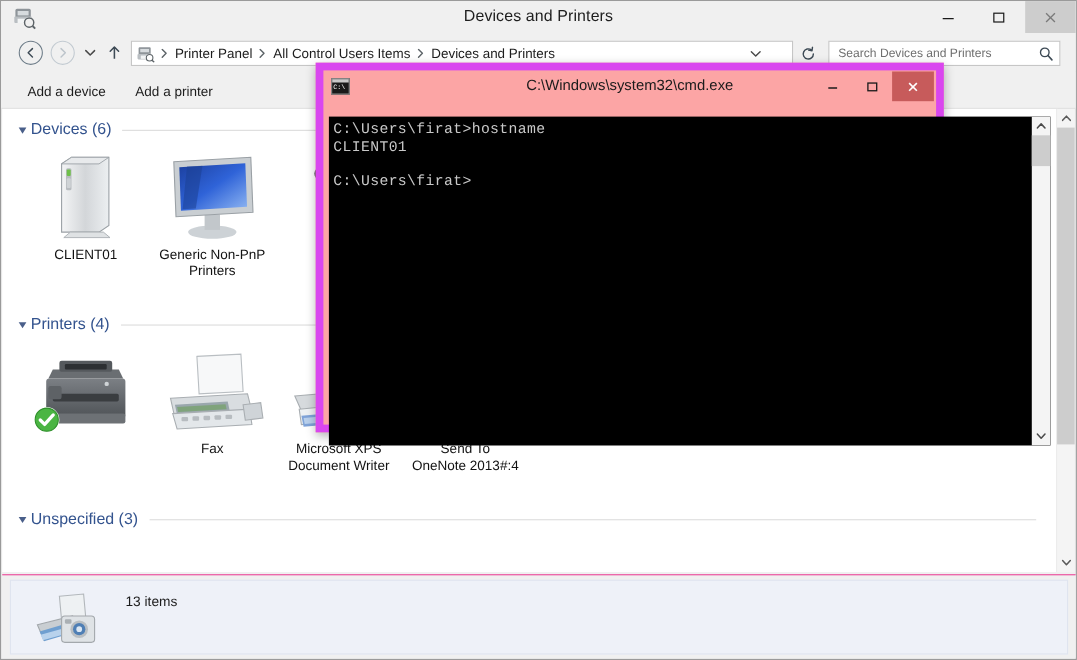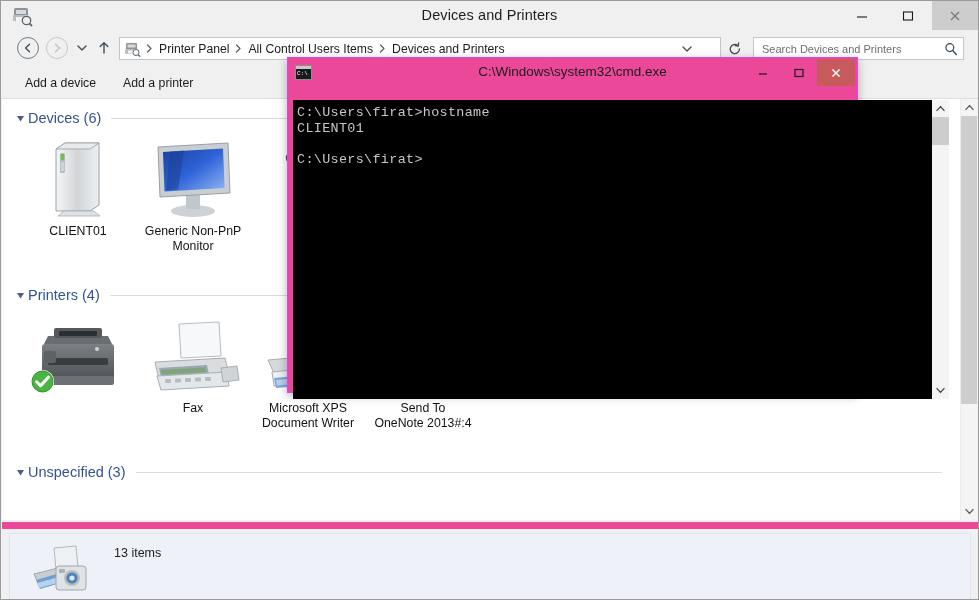--- a/index.html
+++ b/index.html
@@ -252,21 +252,21 @@
     width: 16px; height: 288px;
     background: #cdcdcd;
   }
 
   
   #explorer-statusbar {
     position: absolute;
     left: 1px; bottom: 1px;
     width: 976px; height: 76px;
     background: #f0f0f0;
-    border-top: 7px solid #ec4899;
+    border-top: 1px solid #ec4899;
     box-sizing: border-box;
   }
   #statusbar-inner {
     position: absolute;
     left: 7px; top: 4px;
     width: 962px; height: 68px;
     background: #eef1f8;
     border: 1px solid #dfe4ef;
     box-sizing: border-box;
   }
@@ -280,22 +280,22 @@
     left: 104px; top: 12px;
     font-size: 12.5px;
     color: #1c1c1c;
   }
 
   
   #cmd-window {
     position: absolute;
     left: 287px; top: 57px;
     width: 571px; height: 336px;
-    background: #ec4899;
-    border: 1px solid #d946ef;
+    background: #fca5a5;
+    border: 7px solid #d946ef;
     box-sizing: border-box;
     box-shadow: 0 3px 9px rgba(0,0,0,.30);
   }
   #cmd-titlebar {
     position: absolute;
     left: 0; top: 0;
     width: 100%; height: 30px;
   }
   #cmd-app-icon {
     position: absolute;
@@ -533,21 +533,21 @@
               <stop offset="1" stop-color="#8fb6f2"></stop>
           </linearGradient>
           <ellipse cx="43" cy="74" rx="22" ry="6" fill="#cdd2d6"></ellipse>
           <rect x="36" y="58" width="14" height="14" fill="#c2c7cb"></rect>
           <path d="M8 10 L78 6 L80 56 L10 60 Z" fill="#c9ced2" stroke="#9aa0a5" stroke-width="1"></path>
           <path d="M13 15 L73 11.5 L74.6 51 L14.5 54.5 Z" fill="url(#scr)"></path>
           <path d="M20 14.4 L34 13.6 L28 52.6 L16 53.3 Z" fill="#1c3f92" opacity=".55"></path>
         </svg>
       </div>
       <div class="item-label">Generic Non-PnP
-Monitor</div>
+Printers</div>
     </div>
 
     <div class="item-tile" style="left:250px; top:38px;">
       <div class="item-icon">
         <svg width="74" height="84" viewBox="0 0 74 84">
           <linearGradient id="mic" x1="0" y1="0" x2="1" y2="1">
             <stop offset="0" stop-color="#6e7276"></stop>
               <stop offset=".5" stop-color="#3c4044"></stop>
               <stop offset="1" stop-color="#85898d"></stop>
           </linearGradient>

